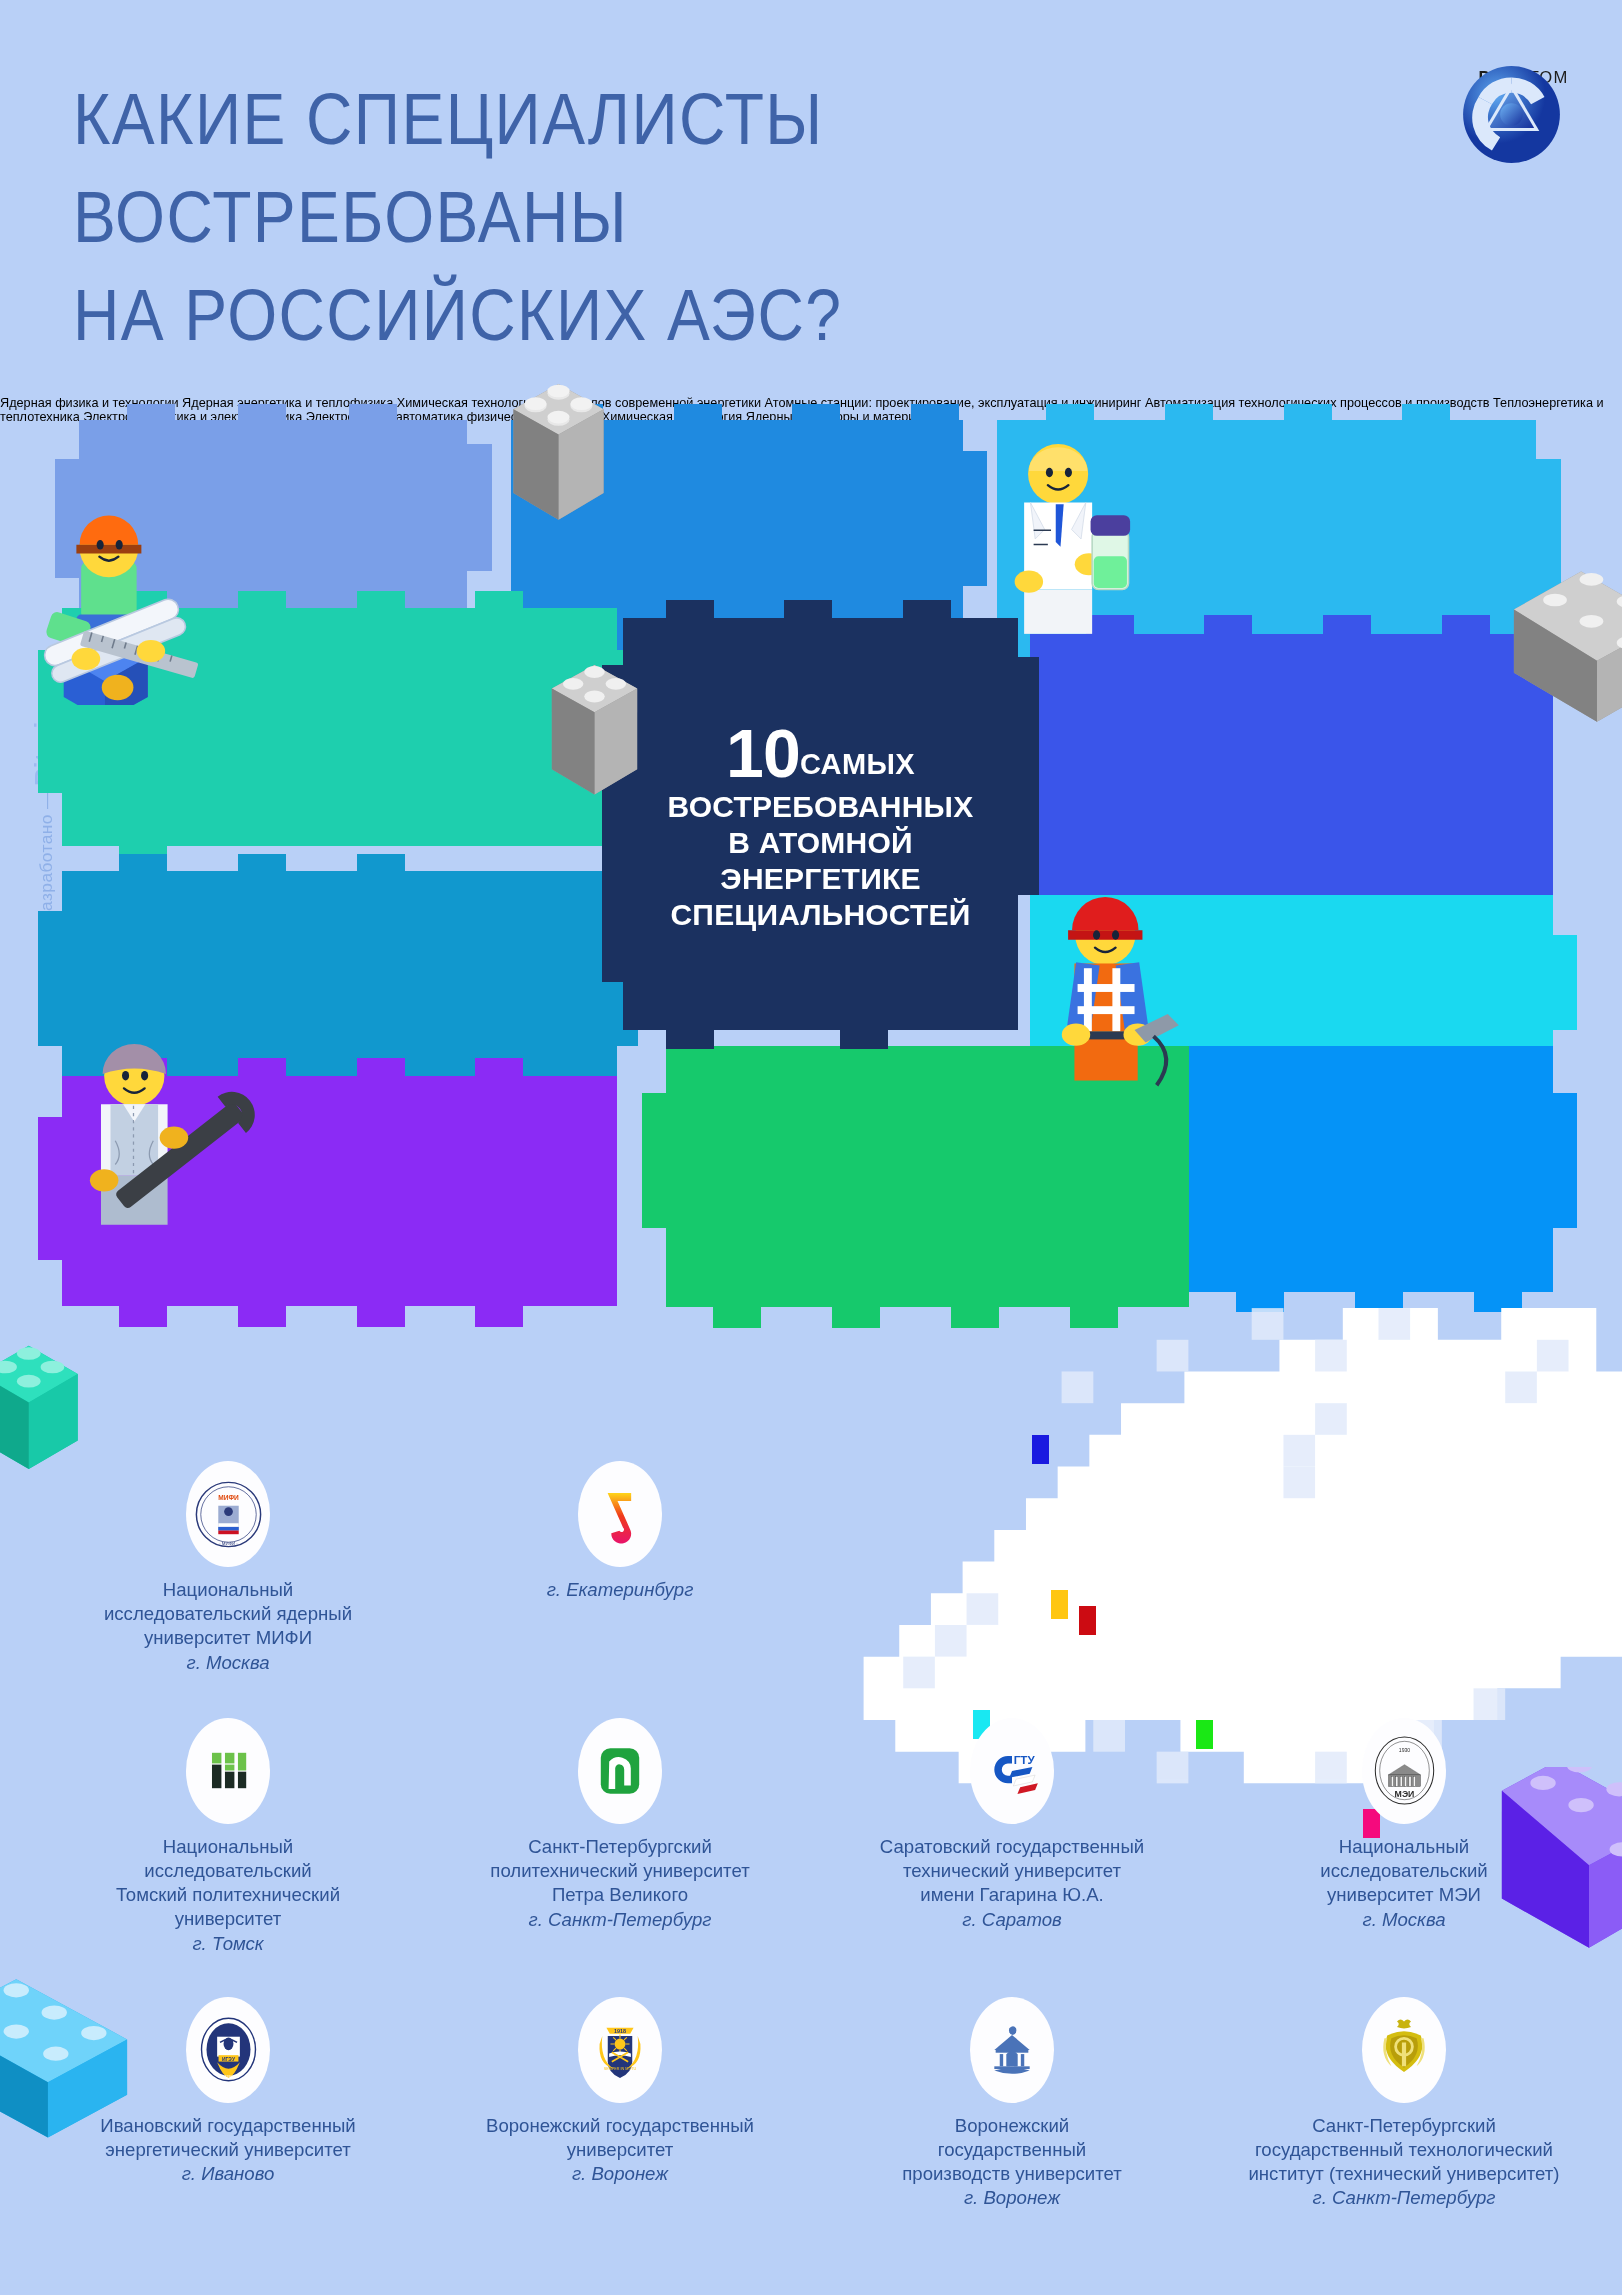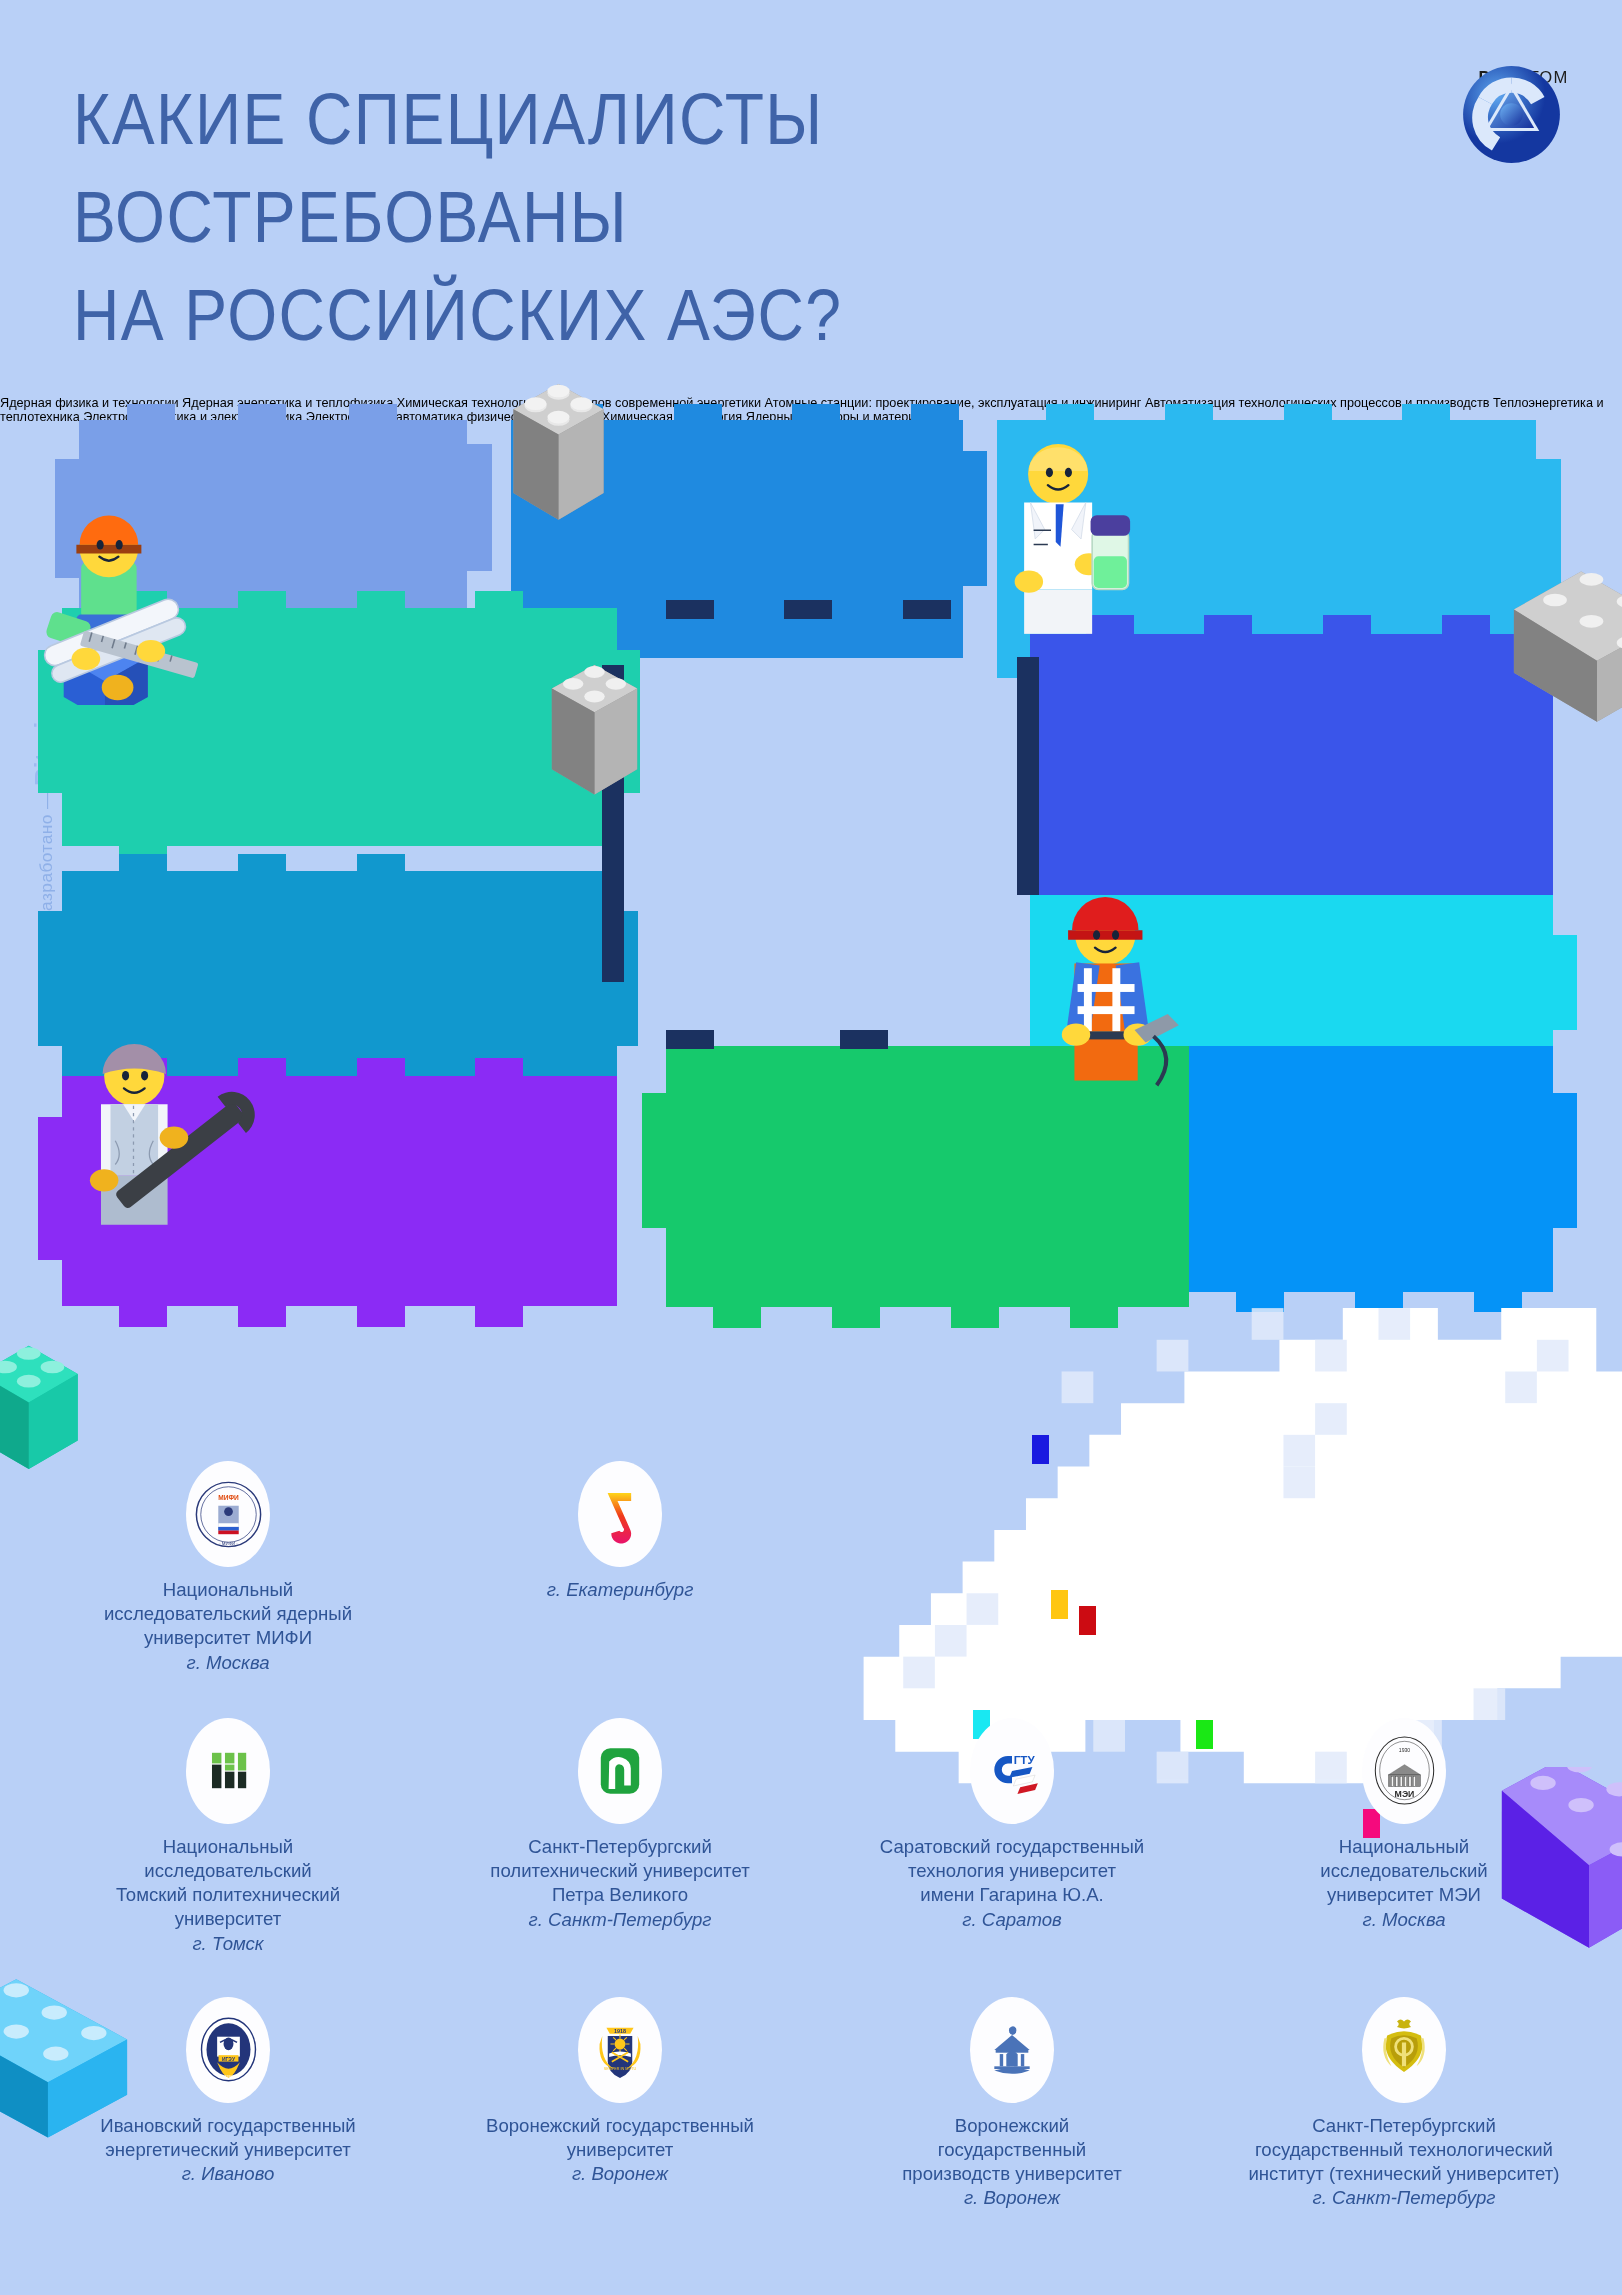--- a/index.html
+++ b/index.html
@@ -169,20 +169,29 @@
     <div class="blk" style="left:357px;top:195px;width:48px;height:19px;background:#1ecfae;"></div>
     <div class="blk" style="left:475px;top:195px;width:48px;height:19px;background:#1ecfae;"></div>
     <div class="blk" style="left:38px;top:254px;width:25px;height:143px;background:#1ecfae;"></div>
     <div class="blk" style="left:616px;top:254px;width:24px;height:143px;background:#1ecfae;"></div>
     <div class="blk" style="left:119px;top:450px;width:48px;height:19px;background:#1ecfae;"></div>
     <span class="lbl" style="left:111px;top:261px;width:507px;">Атомные станции:
 проектирование,
 эксплуатация и инжиниринг</span>
 
     
+    <div id="center-block">
+      <div id="center-text">
+        <span class="big">10</span><span class="l1">САМЫХ</span>
+        <div class="rest">ВОСТРЕБОВАННЫХ
+В АТОМНОЙ
+ЭНЕРГЕТИКЕ
+СПЕЦИАЛЬНОСТЕЙ</div>
+      </div>
+    </div>
     <div class="blk" style="left:602px;top:269px;width:22px;height:317px;background:#1b3160;z-index:6;"></div>
     <div class="blk" style="left:1017px;top:261px;width:22px;height:238px;background:#1b3160;z-index:6;"></div>
     <div class="blk" style="left:666px;top:204px;width:48px;height:19px;background:#1b3160;z-index:6;"></div>
     <div class="blk" style="left:784px;top:204px;width:48px;height:19px;background:#1b3160;z-index:6;"></div>
     <div class="blk" style="left:903px;top:204px;width:48px;height:19px;background:#1b3160;z-index:6;"></div>
     <div class="blk" style="left:666px;top:634px;width:48px;height:19px;background:#1b3160;z-index:6;"></div>
     <div class="blk" style="left:840px;top:634px;width:48px;height:19px;background:#1b3160;z-index:6;"></div>
 
     
     <div class="blk" style="left:1030px;top:238px;width:523px;height:261px;background:#3a55ea;"></div>
@@ -558,21 +567,21 @@
             <path d="M44 28 a20 20 0 1 0 0 40 h6 v-11 h-6 a9 9 0 1 1 0 -18 h6 V28 z" fill="#1657c4"></path>
             <text x="68" y="40" font-size="17" font-weight="bold" fill="#1657c4" text-anchor="middle">ГТУ</text>
             <g>
               <path d="M50 50 l30 -6 l-4 10 l-30 6 z" fill="#1657c4"></path>
               <path d="M56 62 l28 -6 l-4 10 l-28 6 z" fill="#ffffff" stroke="#cccccc" stroke-width="0.6"></path>
               <path d="M62 74 l26 -6 l-4 10 l-26 6 z" fill="#d01824"></path>
             </g>
           </svg>
         </div>
         <div class="name">Саратовский государственный
-технология университет
+технический университет
 имени Гагарина Ю.А.</div>
         <div class="city">г. Саратов</div>
       </div>
 
       <div class="uni">
         <div class="badge">
           <svg viewBox="0 0 100 100" width="73" height="73">
             <ellipse cx="50" cy="50" rx="40" ry="46" fill="none" stroke="#2b2b2b" stroke-width="1.4"></ellipse>
             <ellipse cx="50" cy="50" rx="34" ry="40" fill="none" stroke="#2b2b2b" stroke-width="0.7"></ellipse>
             <text x="50" y="24" font-size="7" fill="#2b2b2b" text-anchor="middle">1930</text>

